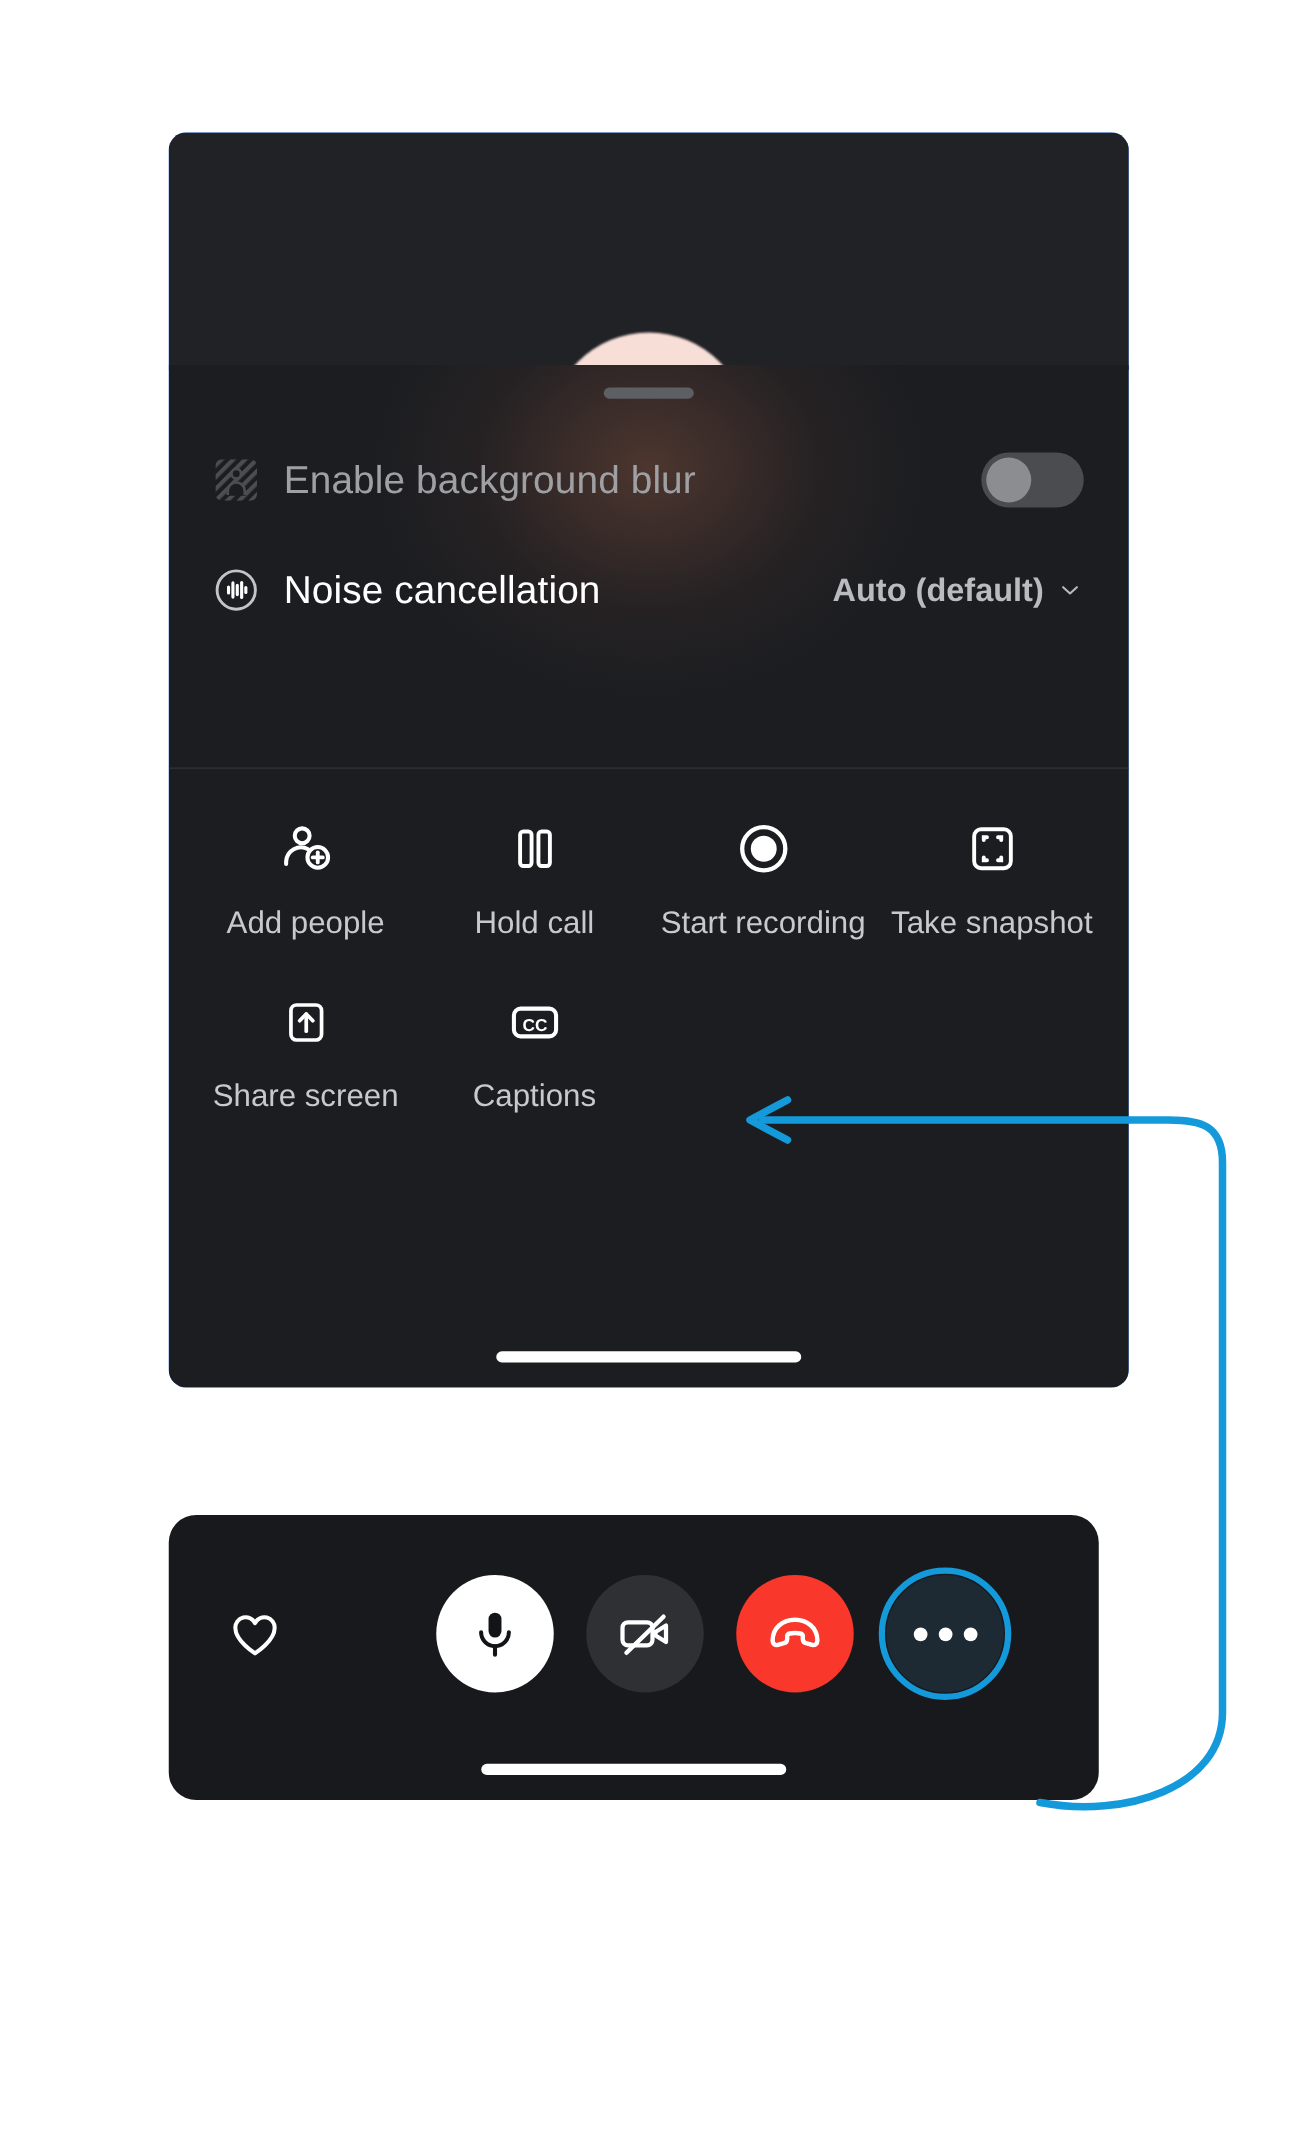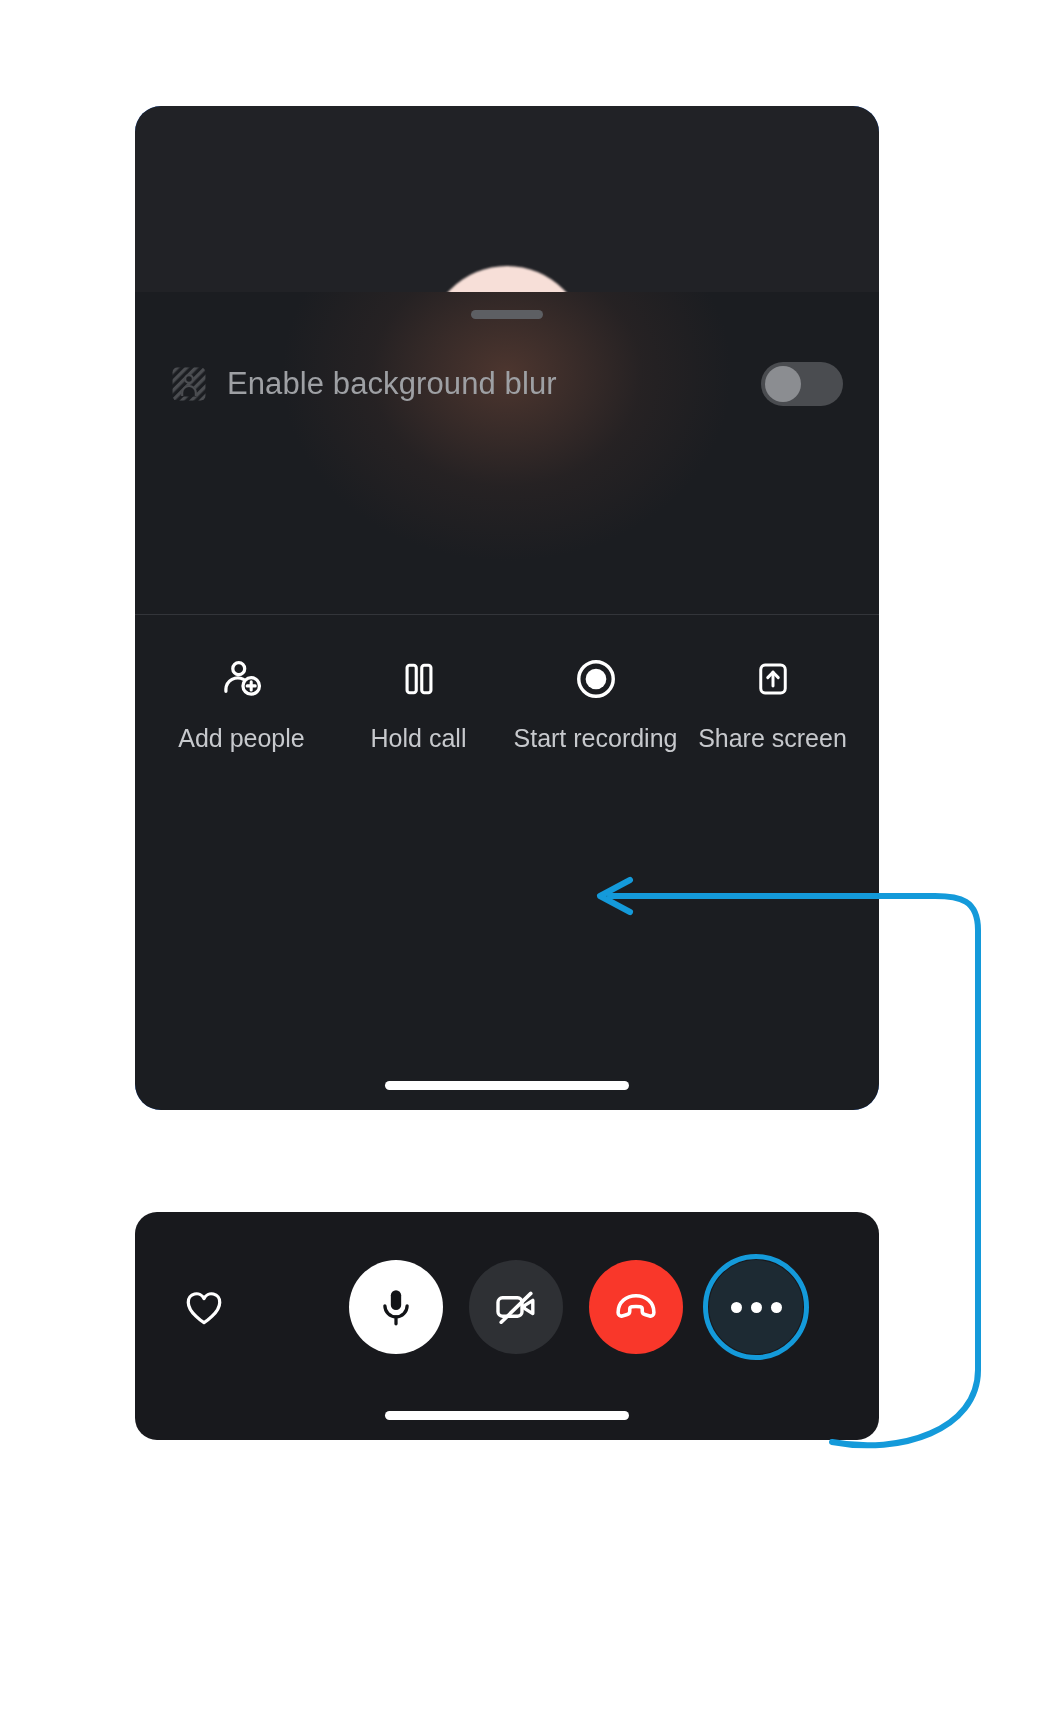--- a/index.html
+++ b/index.html
@@ -17,22 +17,23 @@
   }
 
   
   .phone-panel {
     position: absolute;
     left: 135px;
     top: 106px;
     width: 744px;
     height: 1004px;
     background: #3b82f6;
-    border-radius: 26px;
+    border-radius: 14px;
     overflow: hidden;
+    padding-left: 24px;
   }
 
   
   .video-area {
     position: absolute;
     left: 0; top: 0;
     width: 100%;
     height: 190px;
     background: #212226;
     overflow: hidden;
@@ -288,20 +289,41 @@
             <path d="M7.9 19.2v-1.9a4.1 4.1 0 0 1 8.2 0v1.9" fill="none" stroke="#4b4d51" stroke-width="1.3"></path>
           </svg>
         </div>
         <div class="setting-label dim">Enable background blur</div>
         <div class="toggle off">
           <span class="knob"></span>
         </div>
       </div>
 
 
+      <div class="setting-row">
+        <div class="setting-icon">
+          <svg width="40" height="40" viewBox="0 0 24 24">
+            <circle cx="12" cy="12" r="9.2" fill="none" stroke="#c2c4c8" stroke-width="1.4"></circle>
+            <g stroke="#ffffff" stroke-width="1.5" stroke-linecap="round">
+              <line x1="8.3" y1="10.6" x2="8.3" y2="13.4"></line>
+              <line x1="10.4" y1="8.6" x2="10.4" y2="15.4"></line>
+              <line x1="12.5" y1="9.8" x2="12.5" y2="14.2"></line>
+              <line x1="14.6" y1="8.4" x2="14.6" y2="15.6"></line>
+              <line x1="16.6" y1="10.8" x2="16.6" y2="13.2"></line>
+            </g>
+          </svg>
+        </div>
+        <div class="setting-label">Noise cancellation</div>
+        <div class="select-value">
+          <span>Auto (default)</span>
+          <svg width="22" height="22" viewBox="0 0 24 24">
+            <path d="M6 9.5l6 5.5 6-5.5" fill="none" stroke="#b9bbbf" stroke-width="1.8" stroke-linecap="round" stroke-linejoin="round"></path>
+          </svg>
+        </div>
+      </div>
 
     </div>
 
     <div class="section-divider"></div>
 
     <div class="action-grid">
 
       <div class="action-item">
         <div class="action-ico">
           <svg width="46" height="46" viewBox="0 0 24 24">
@@ -328,32 +350,55 @@
       <div class="action-item">
         <div class="action-ico">
           <svg width="46" height="46" viewBox="0 0 24 24">
             <circle cx="12" cy="12" r="9" fill="none" stroke="#ffffff" stroke-width="1.8"></circle>
             <circle cx="12" cy="12" r="5.4" fill="#ffffff"></circle>
           </svg>
         </div>
         <div class="action-label">Start recording</div>
       </div>
 
+      <div class="action-item">
+        <div class="action-ico">
+          <svg width="44" height="44" viewBox="0 0 24 24">
+            <rect x="4" y="3.5" width="16" height="17" rx="3" fill="none" stroke="#ffffff" stroke-width="1.7"></rect>
+            <g stroke="#ffffff" stroke-width="1.7" stroke-linecap="round">
+              <path d="M8.2 8.2v-1.2h1.4"></path>
+              <path d="M15.8 8.2v-1.2h-1.4"></path>
+              <path d="M8.2 15.8v1.2h1.4"></path>
+              <path d="M15.8 15.8v1.2h-1.4"></path>
+            </g>
+          </svg>
+        </div>
+        <div class="action-label">Take snapshot</div>
+      </div>
 
       <div class="action-item">
         <div class="action-ico">
           <svg width="42" height="42" viewBox="0 0 24 24">
             <rect x="5" y="4" width="14" height="16" rx="2.6" fill="none" stroke="#ffffff" stroke-width="1.7"></rect>
             <line x1="12" y1="16" x2="12" y2="8.2" stroke="#ffffff" stroke-width="1.7" stroke-linecap="round"></line>
             <path d="M9 11.2L12 8.1l3 3.1" fill="none" stroke="#ffffff" stroke-width="1.7" stroke-linecap="round" stroke-linejoin="round"></path>
           </svg>
         </div>
         <div class="action-label">Share screen</div>
       </div>
 
+      <div class="action-item">
+        <div class="action-ico">
+          <svg width="46" height="46" viewBox="0 0 24 24">
+            <rect x="3.2" y="6.2" width="17.6" height="11.6" rx="2.8" fill="none" stroke="#ffffff" stroke-width="1.7"></rect>
+            <text x="12" y="15.4" font-family="Liberation Sans, sans-serif" font-size="7.2" font-weight="bold" fill="#ffffff" text-anchor="middle">CC</text>
+          </svg>
+        </div>
+        <div class="action-label">Captions</div>
+      </div>
 
 
     </div>
 
     <div class="home-indicator"></div>
 
   </div>
 </div>
 
 <div class="callbar-panel">

